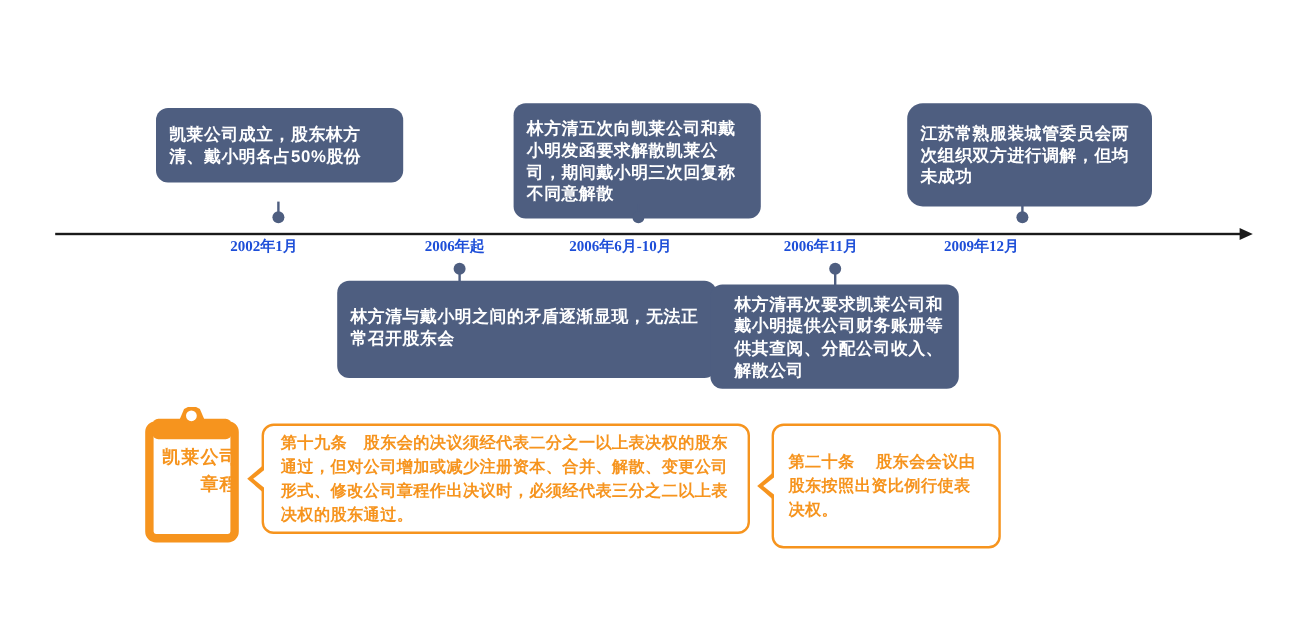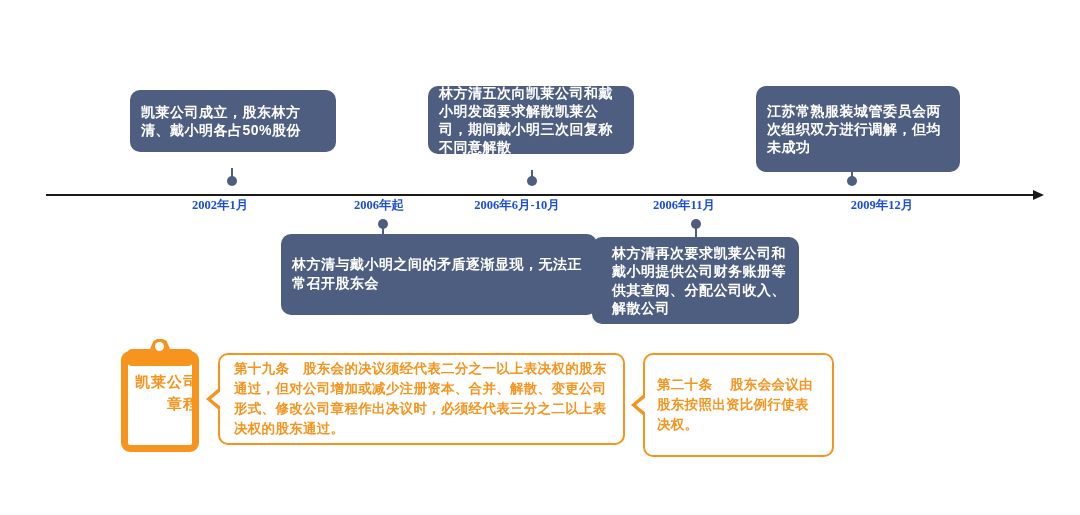--- a/index.html
+++ b/index.html
@@ -8,22 +8,22 @@
     font-family:"Liberation Sans","DejaVu Sans",sans-serif; overflow:hidden;
   }
   
   .node {
     position:absolute; background:#4E5E80; color:#ffffff; border-radius:10px;
     font-weight:bold; font-size:14px; line-height:1.3; letter-spacing:0.5px;
     display:flex; align-items:center; padding:8px 11px; box-sizing:border-box;
     text-align:left;
   }
   .node-1 { left:130px; top:90px;  width:206px; height:62px; }
-  .node-2 { left:428px; top:86px;  width:206px; height:68px; }
-  .node-3 { left:756px; top:86px;  width:204px; height:86px; }
+  .node-2 { left:428px; top:86px;  width:206px; height:96px; }
+  .node-3 { left:756px; top:86px;  width:204px; height:86px;border-radius:13px; }
   .node-4 { left:281px; top:234px; width:316px; height:81px;font-family:Liberation Serif, serif; }
   .node-5 { left:592px; top:237px; width:207px; height:87px;padding-left:20px; }
   
   .stem { position:absolute; width:2px; background:#4E5E80; }
   .stem-1 { left:231px; top:168px; height:13px; }
   .stem-2 { left:531px; top:170px; height:11px; }
   .stem-3 { left:851px; top:170px; height:11px; }
   .stem-4 { left:382px; top:224px; height:13px; }
   .stem-5 { left:695px; top:224px; height:15px; }
   .dot { position:absolute; width:10px; height:10px; border-radius:50%; background:#4E5E80; transform:translate(-50%,-50%); }
@@ -38,21 +38,21 @@
     position:absolute; left:1033px; top:190px; width:0; height:0;
     border-left:11px solid #1a1a1a; border-top:5px solid transparent; border-bottom:5px solid transparent;
   }
   
   .date {
     position:absolute; top:197px; transform:translateX(-50%);
     color:#1d4ed8; font-family:"Liberation Serif","DejaVu Serif",serif;
     font-weight:bold; font-size:12.5px; white-space:nowrap;
   }
   .date-1 { left:220px; } .date-2 { left:379px; } .date-3 { left:517px; }
-  .date-4 { left:684px; } .date-5 { left:882px;text-align:right; }
+  .date-4 { left:684px; } .date-5 { left:818px;text-align:right; }
   
   .bubble {
     position:absolute; background:#ffffff; border:2.5px solid #F6941E; border-radius:10px;
     color:#F6941E; font-weight:bold; font-size:13.5px; line-height:1.5; letter-spacing:0.3px;
     box-sizing:border-box; display:flex; align-items:center; text-align:left;
   }
   .bubble::before {
     content:""; position:absolute; left:-14px; top:50%; margin-top:-12px;
     border-top:12px solid transparent; border-bottom:12px solid transparent; border-right:14px solid #F6941E;
   }

